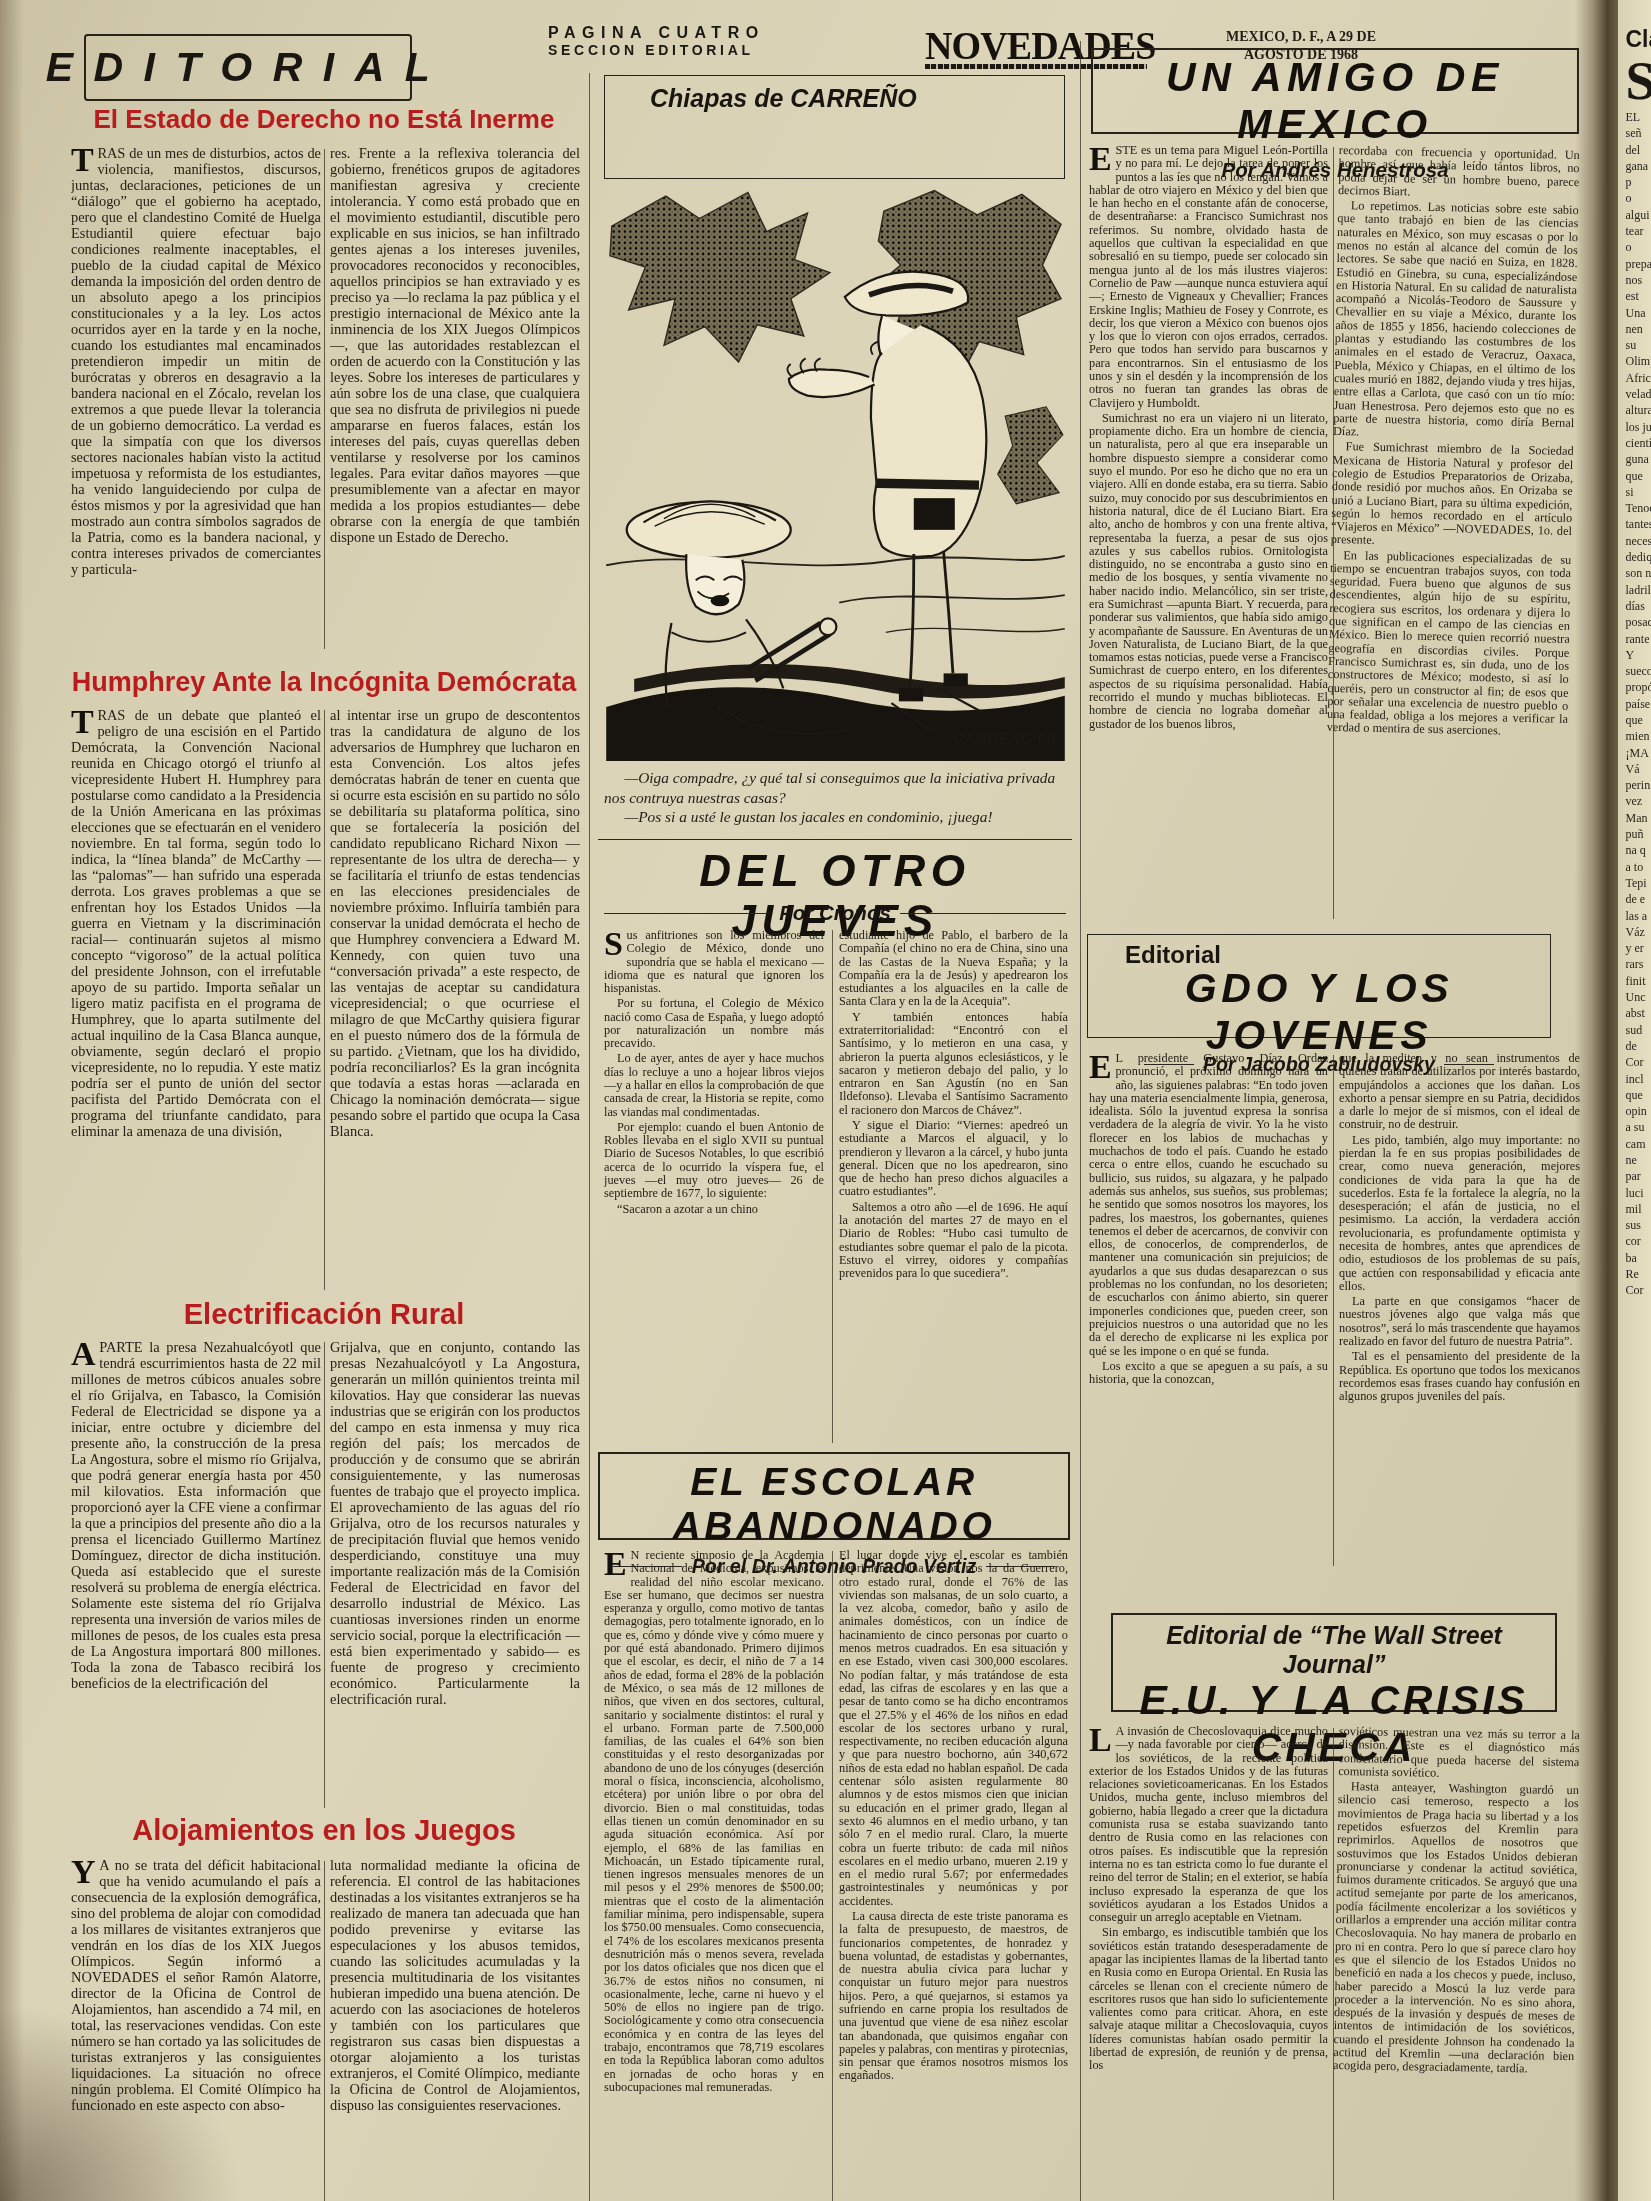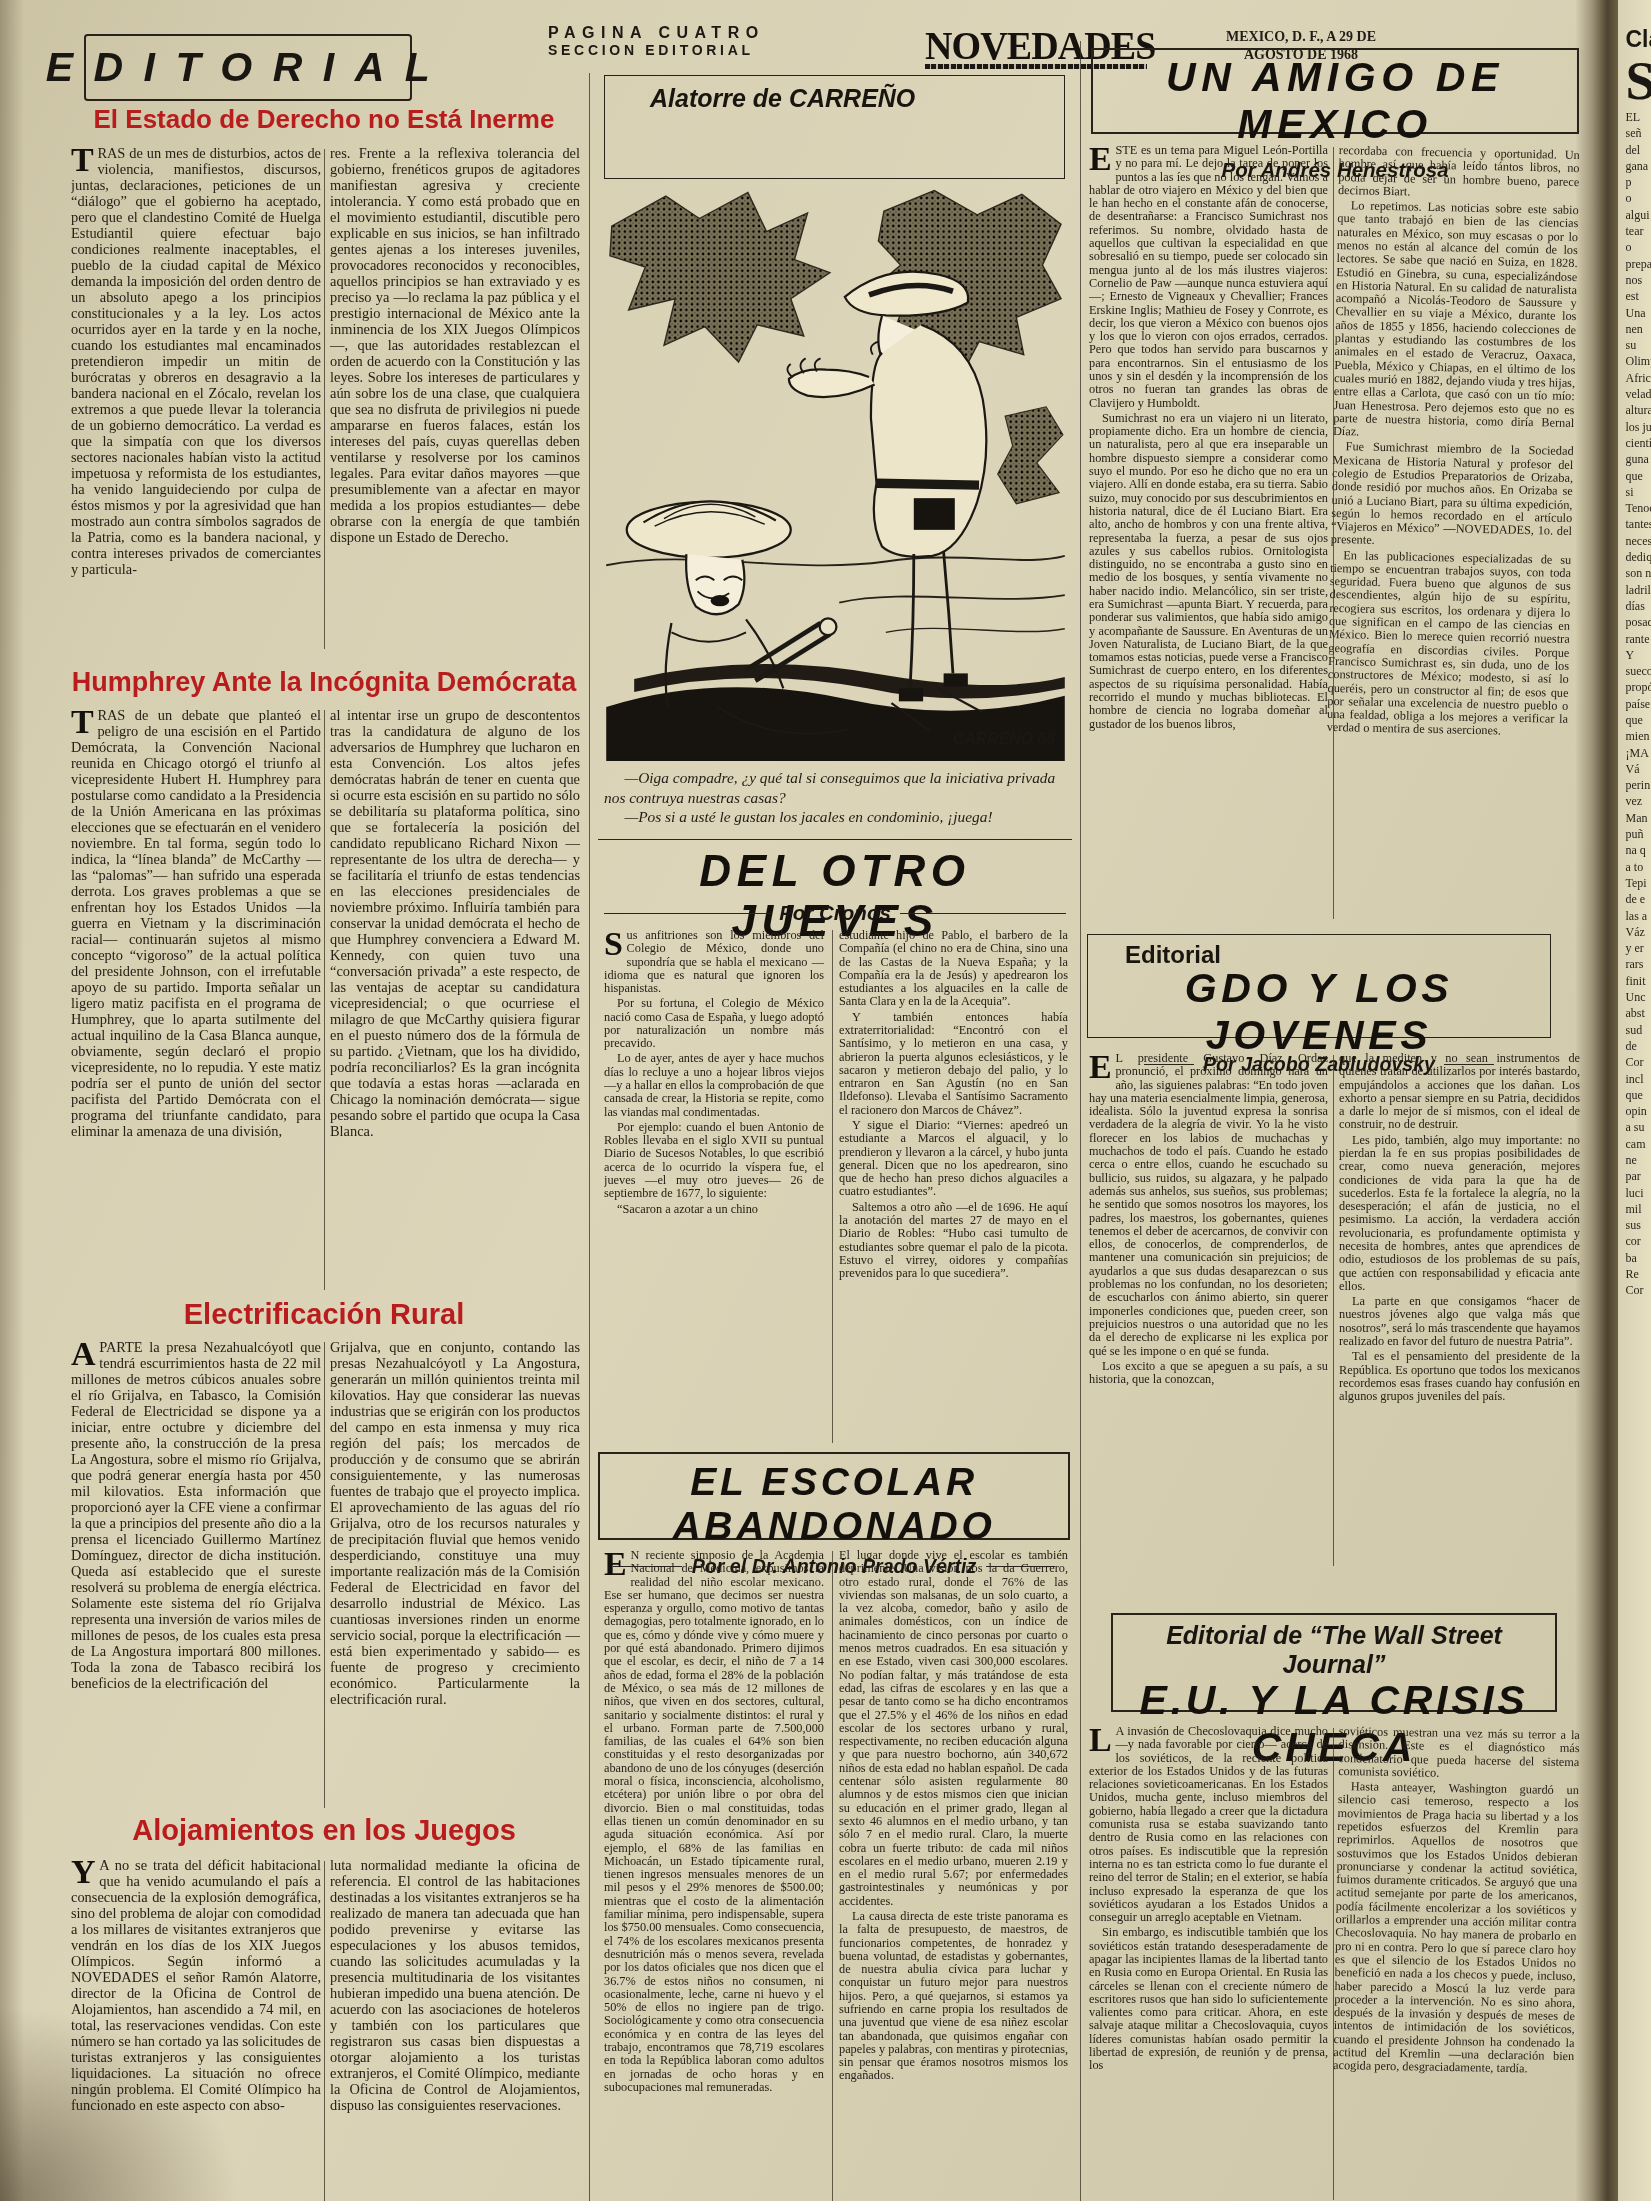--- a/index.html
+++ b/index.html
@@ -113,21 +113,21 @@
 
 <div class="abs vr" style="left:324px;top:149px;height:500px;"></div>
 <div class="abs vr" style="left:324px;top:710px;height:580px;"></div>
 <div class="abs vr" style="left:324px;top:1342px;height:466px;"></div>
 <div class="abs vr" style="left:324px;top:1861px;height:341px;"></div>
 
 <div class="abs vr" style="left:589px;top:73px;height:2129px;border-left-width:1.9px;"></div>
 <div class="abs vr" style="left:1080px;top:41px;height:2161px;border-left-width:1.9px;"></div>
 
 <div class="abs box" style="left:604px;top:75px;width:461px;height:104px;border-width:1.9px;">
-  <div class="kicker-it" style="font-size:25px;margin:7.5px 0 0 45px;">Alatorre de CARREÑO</div>
+  <div class="kicker-it" style="font-size:25px;margin:7.5px 0 0 45px;">Chiapas de CARREÑO</div>
 </div>
 
 <svg class="abs" style="left:606px;top:185px;" width="459" height="576" viewBox="0 0 492 618">
   <defs>
     <pattern id="dots" width="6" height="6" patternUnits="userSpaceOnUse">
       <rect width="6" height="6" fill="#7b7257"></rect>
       <circle cx="2" cy="2" r="1.4" fill="#3631255"></circle>
       <circle cx="5" cy="5" r="1.2" fill="#36312566"></circle>
     </pattern>
   </defs>

